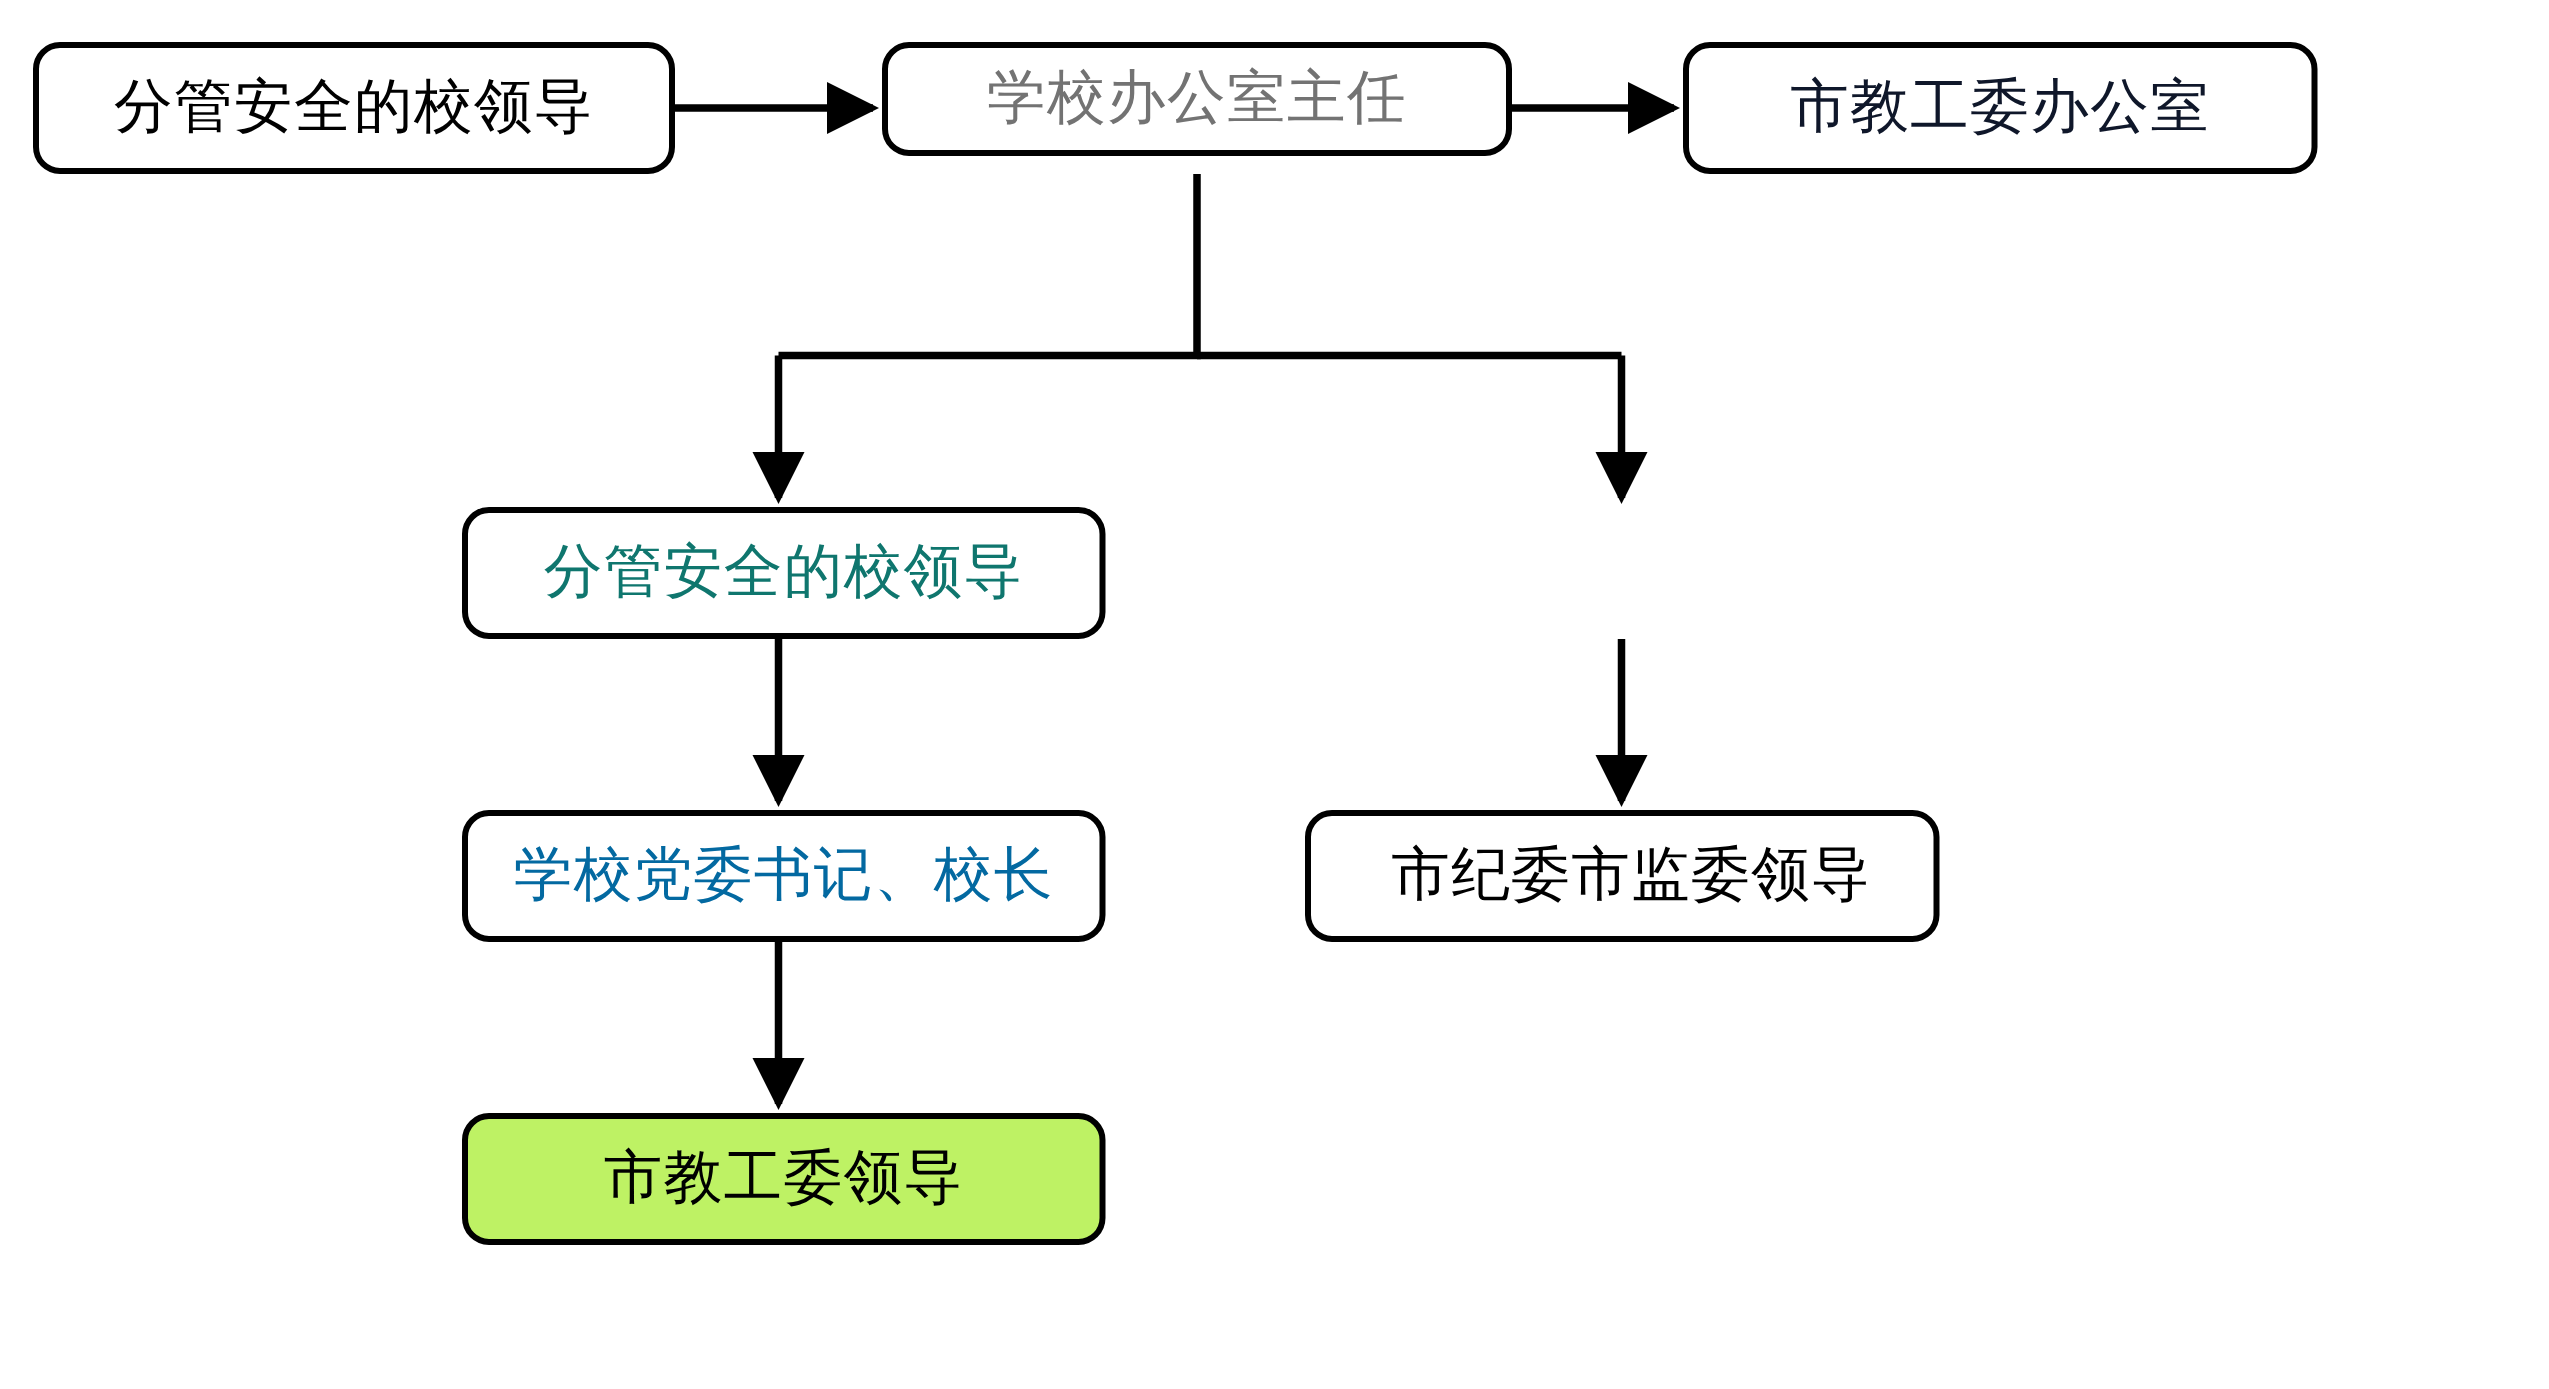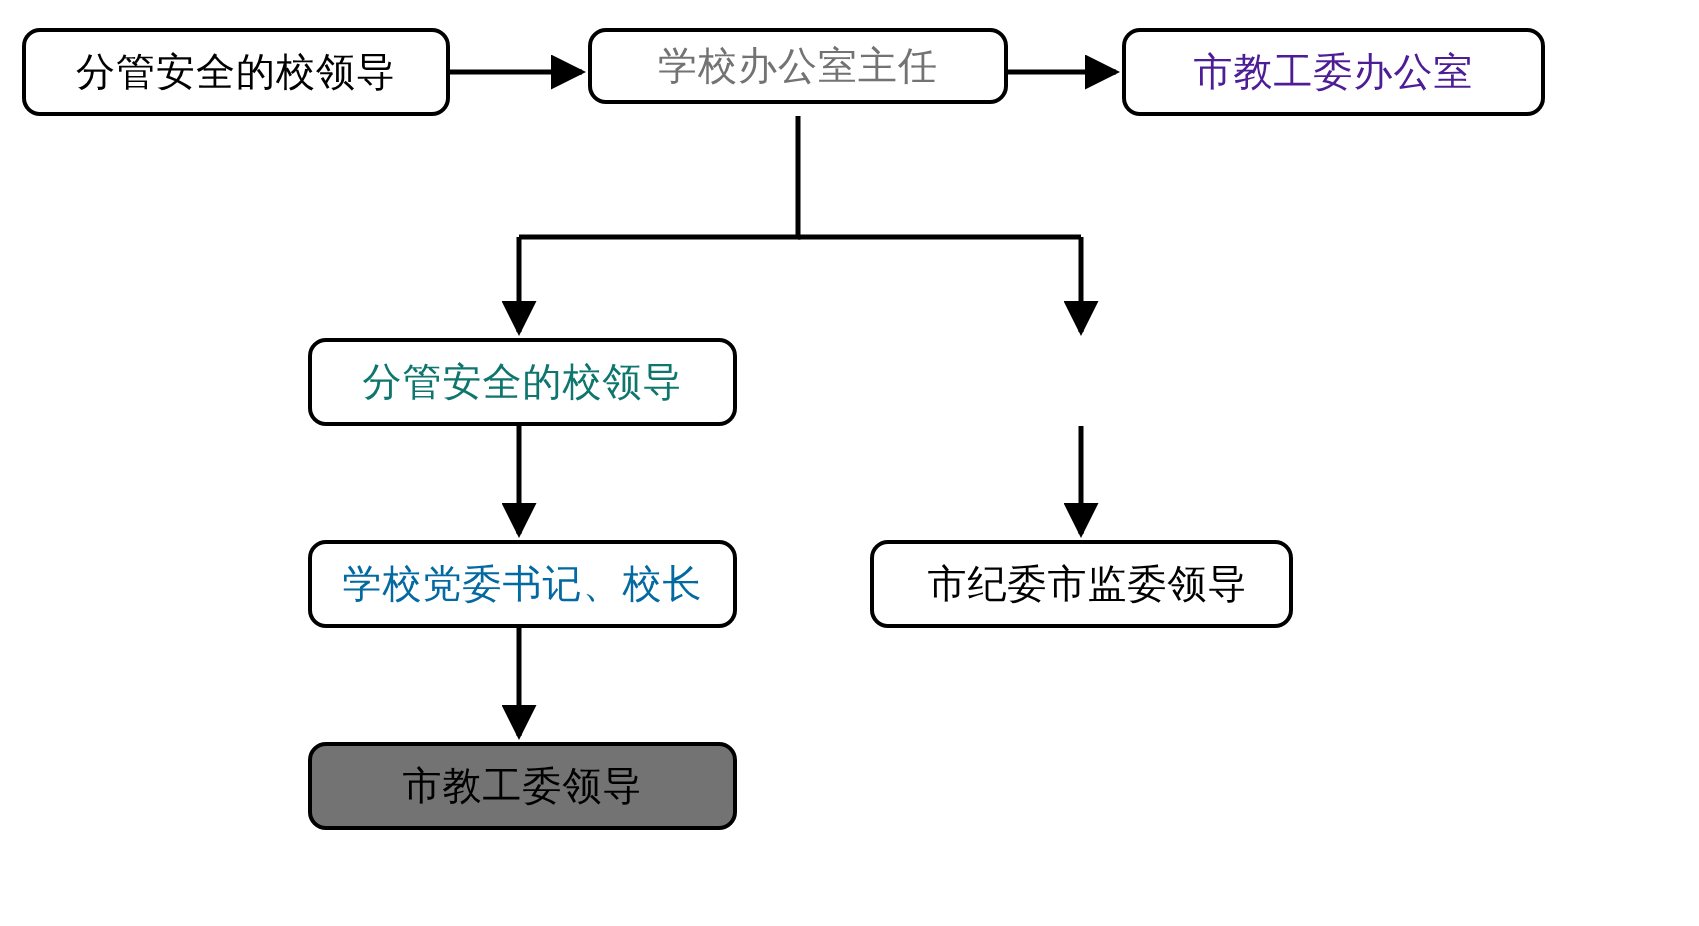--- a/index.html
+++ b/index.html
@@ -72,34 +72,34 @@
   </svg>
 
   <div class="node" style="left: 22px; top: 28px; width: 428px; height: 88px; background: rgb(255, 255, 255); border-color: rgb(0, 0, 0); color: rgb(0, 0, 0);">
     <span>分管安全的校领导</span>
   </div>
 
   <div class="node" style="left: 588px; top: 28px; width: 420px; height: 76px; background: rgb(255, 255, 255); border-color: rgb(0, 0, 0); color: #737373;">
     <span>学校办公室主任</span>
   </div>
 
-  <div class="node" style="left: 1122px; top: 28px; width: 423px; height: 88px; background: rgb(255, 255, 255); border-color: rgb(0, 0, 0); color: #4c1d95;">
+  <div class="node" style="left: 1122px; top: 28px; width: 423px; height: 88px; background: rgb(255, 255, 255); border-color: rgb(0, 0, 0); color: #0f172a;">
     <span>市教工委办公室</span>
   </div>
 
   <div class="node" style="left: 308px; top: 338px; width: 429px; height: 88px; background: rgb(255, 255, 255); border-color: rgb(0, 0, 0); color: #0f766e;">
     <span>分管安全的校领导</span>
   </div>
 
 
   <div class="node" style="left: 308px; top: 540px; width: 429px; height: 88px; background: rgb(255, 255, 255); border-color: rgb(0, 0, 0); color: #0369a1;">
     <span>学校党委书记、校长</span>
   </div>
 
   <div class="node" style="left: 870px; top: 540px; width: 423px; height: 88px; background: rgb(255, 255, 255); border-color: rgb(0, 0, 0); color: rgb(0, 0, 0); padding-left: 12px;">
     <span>市纪委市监委领导</span>
   </div>
 
-  <div class="node" style="left: 308px; top: 742px; width: 429px; height: 88px; background: #737373; border-color: rgb(0, 0, 0); color: rgb(0, 0, 0);">
+  <div class="node" style="left: 308px; top: 742px; width: 429px; height: 88px; background: #bef264; border-color: rgb(0, 0, 0); color: rgb(0, 0, 0);">
     <span>市教工委领导</span>
   </div>
 
 </div>
 
 </body></html>

